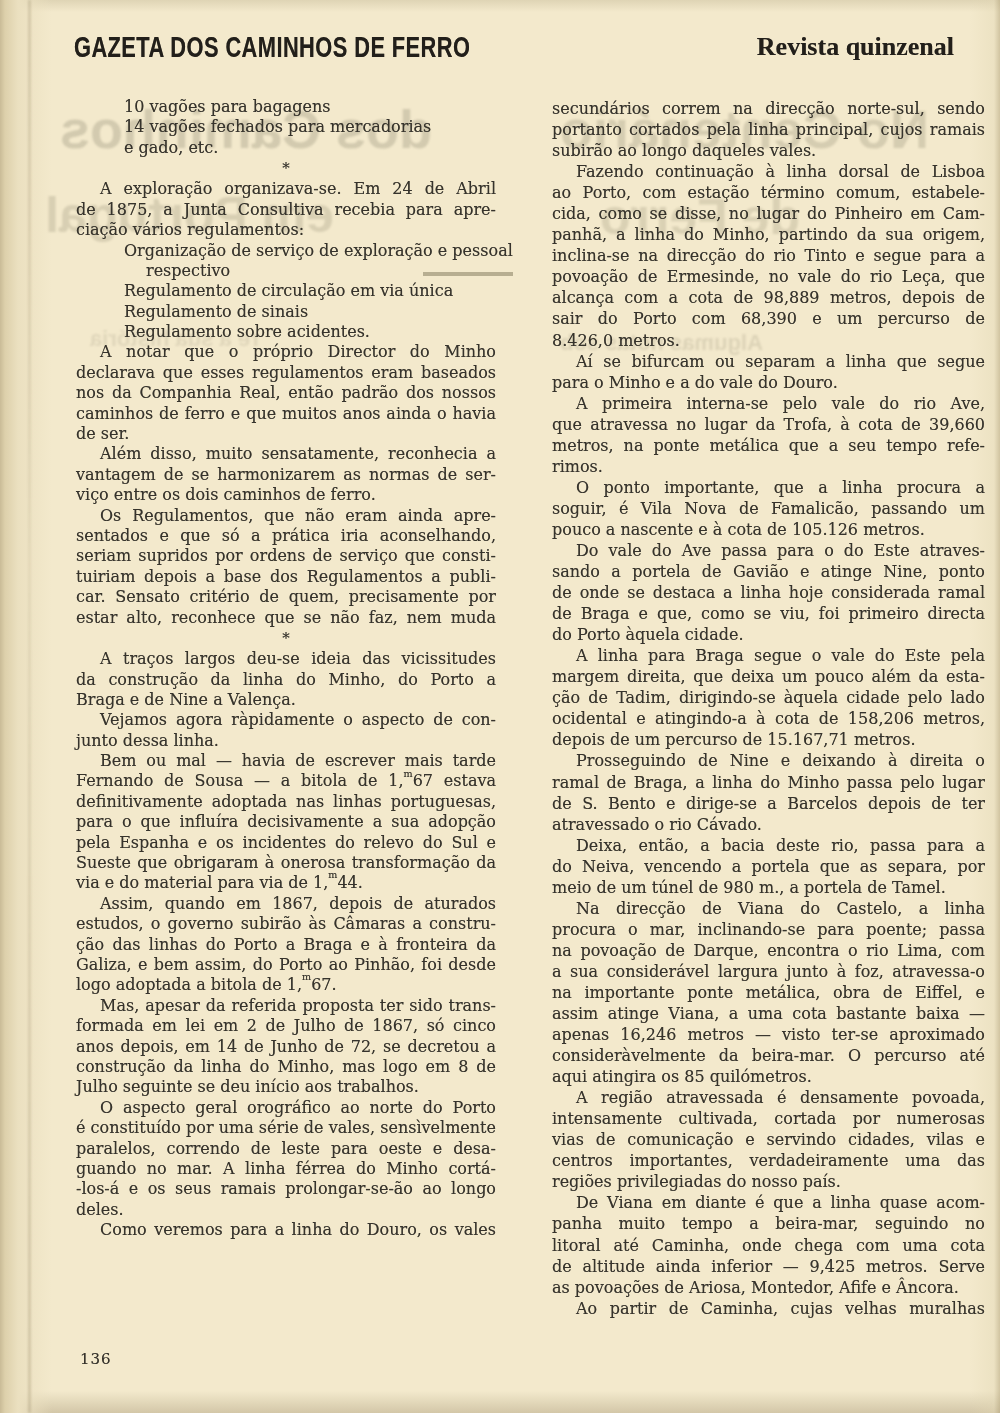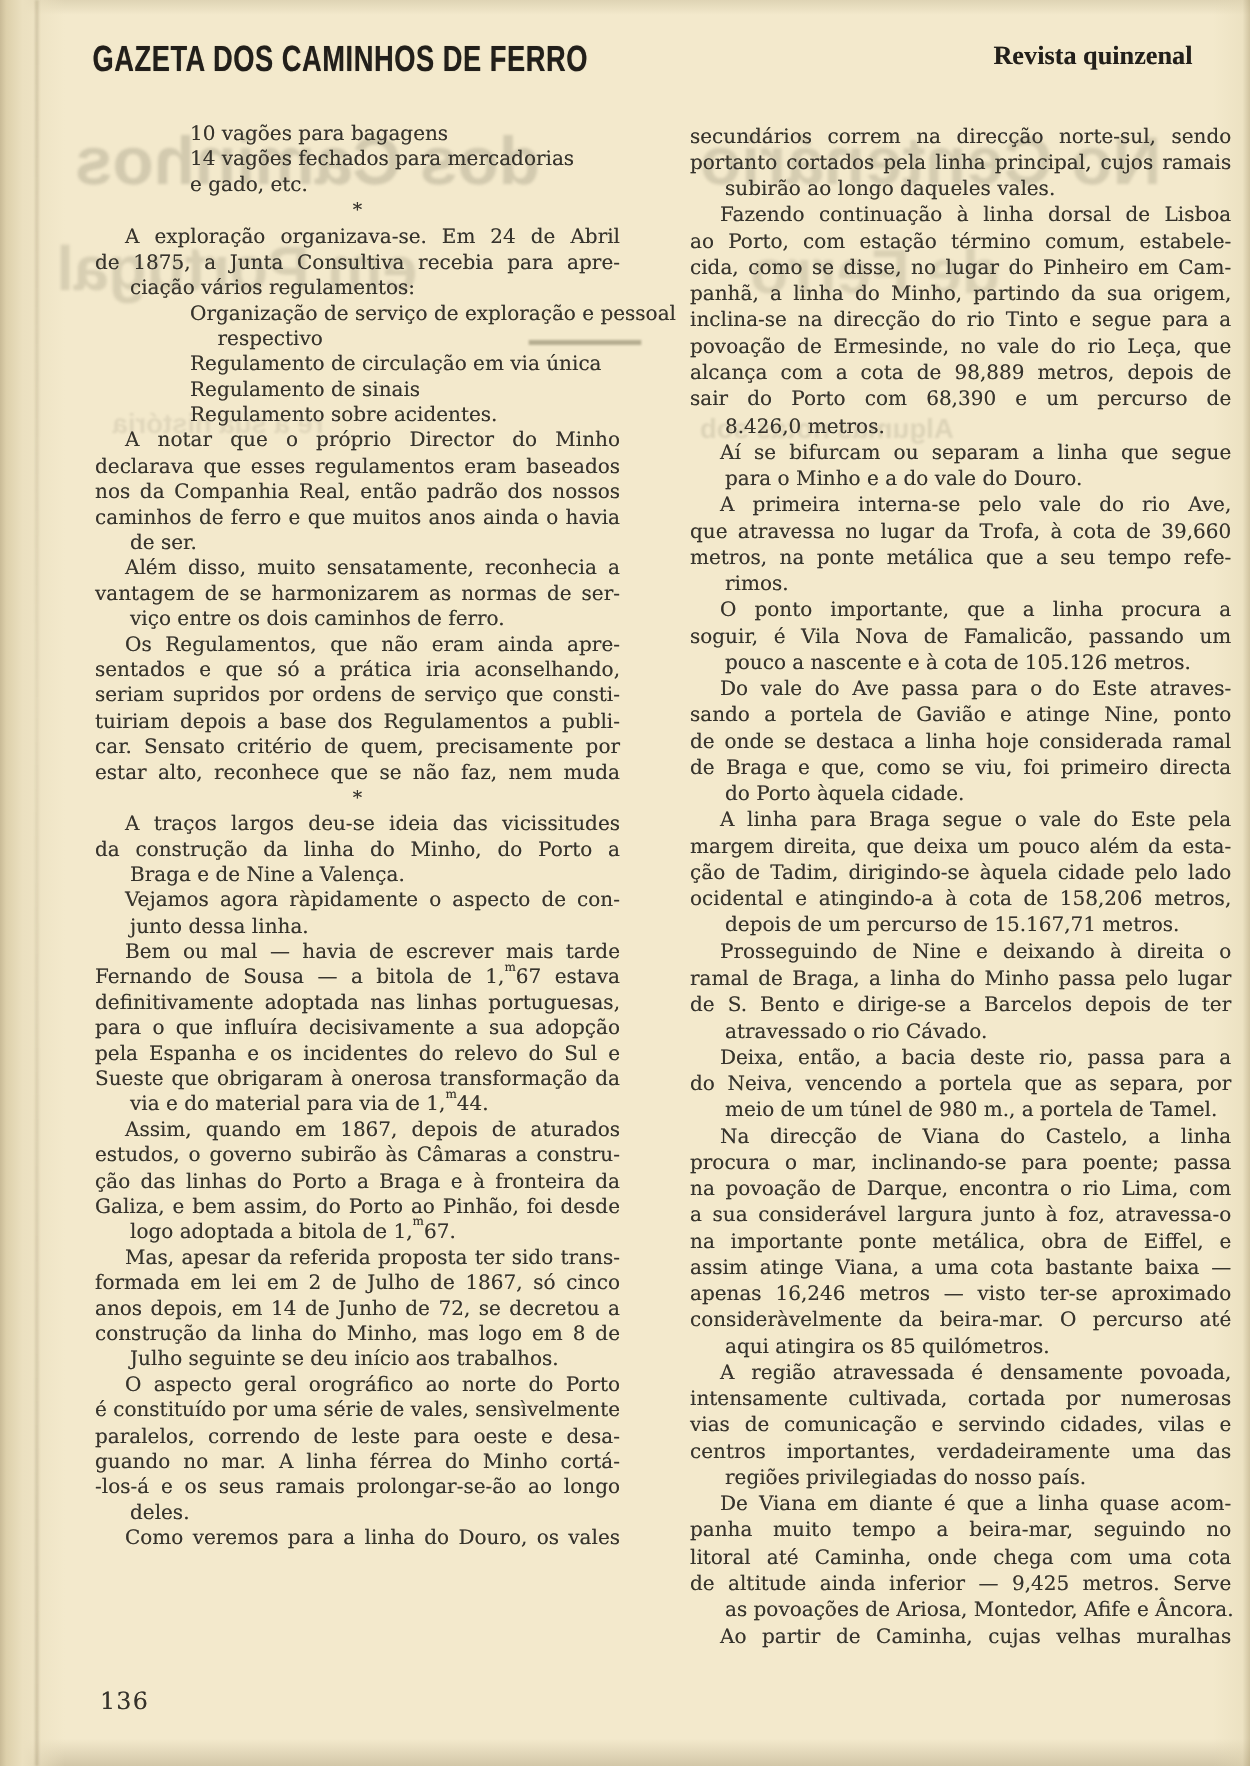--- a/index.html
+++ b/index.html
@@ -27,21 +27,21 @@
     position:absolute;left:74px;top:30px;
     font-family:"Liberation Sans",sans-serif;
     font-weight:700;font-size:26px;letter-spacing:.5px;
     color:#221f1a;white-space:nowrap;
     transform:scale(.84,1.12);transform-origin:0 0;
     text-shadow:0 0 .6px rgba(34,31,26,.6);
   }
   .issue-type{
     position:absolute;right:46px;top:32px;
     font-family:"Liberation Serif",serif;
-    font-weight:700;font-size:21px;
+    font-weight:700;font-size:26px;
     color:#221f1a;white-space:nowrap;
     text-shadow:0 0 .5px rgba(34,31,26,.55);
   }
   
   .ghost{
     position:absolute;
     font-family:"Liberation Sans",sans-serif;font-weight:700;
     color:rgba(110,105,82,.24);
     transform:scaleX(-1);
     filter:blur(1.3px);
@@ -60,34 +60,34 @@
     position:relative;
     font-size:16px;
     text-align:justify;
     
     text-align-last:justify;
     white-space:nowrap;
     text-shadow:0 0 .5px rgba(54,51,44,.5);
   }
   .col-left .line{height:20.4px;line-height:20.4px;}
   .col-right .line{height:21.05px;line-height:21.05px;}
-  .line.endline{text-align-last:left;margin-left:28px;}
+  .line.endline{text-align-last:left;}
   .line.ind1{padding-left:24px;}
   .line.ind2{padding-left:48px;}
   .line.ind3{padding-left:70px;}
   .line sup{font-size:.6em;position:relative;top:-.38em;line-height:0;}
   .sep-row{
     height:21.2px;line-height:21.2px;
     text-align:center;font-size:15px;
     text-shadow:0 0 .5px rgba(54,51,44,.5);
   }
   
   .page-number{
     position:absolute;left:80px;top:1350px;
-    font-size:19px;letter-spacing:1px;
+    font-size:15px;letter-spacing:1px;
     color:#35322b;
     text-shadow:0 0 .5px rgba(53,50,43,.5);
   }
 </style>
 </head>
 <body>
 
 <div class="page">
   <div class="crease"></div>
 

